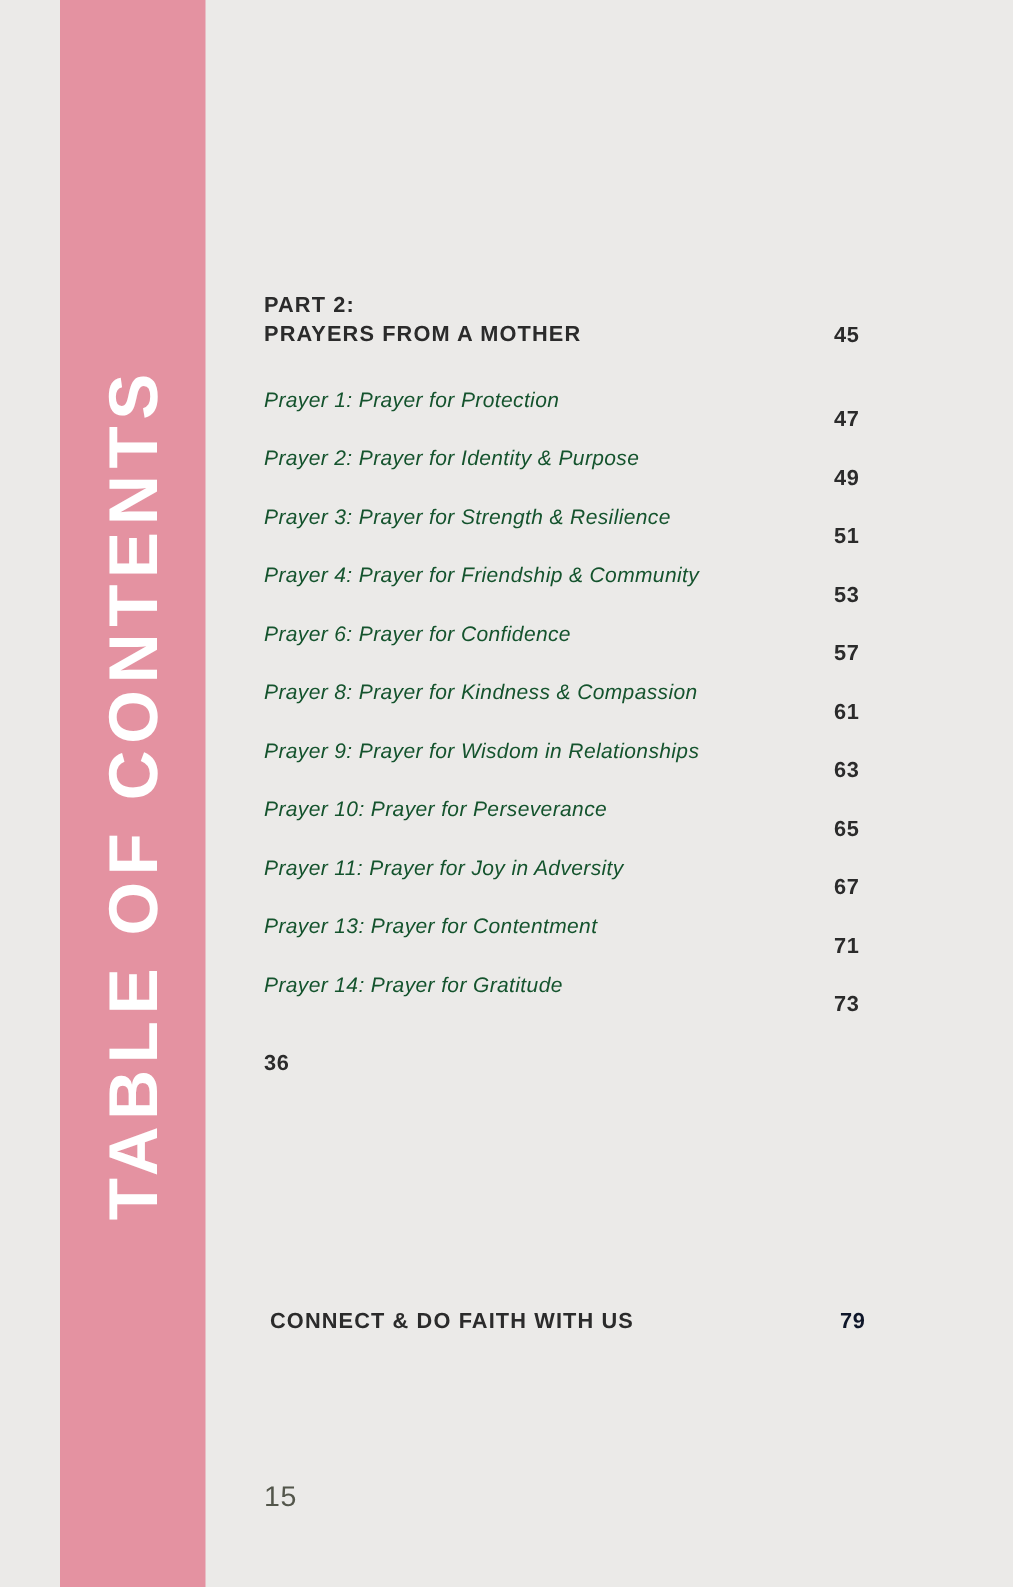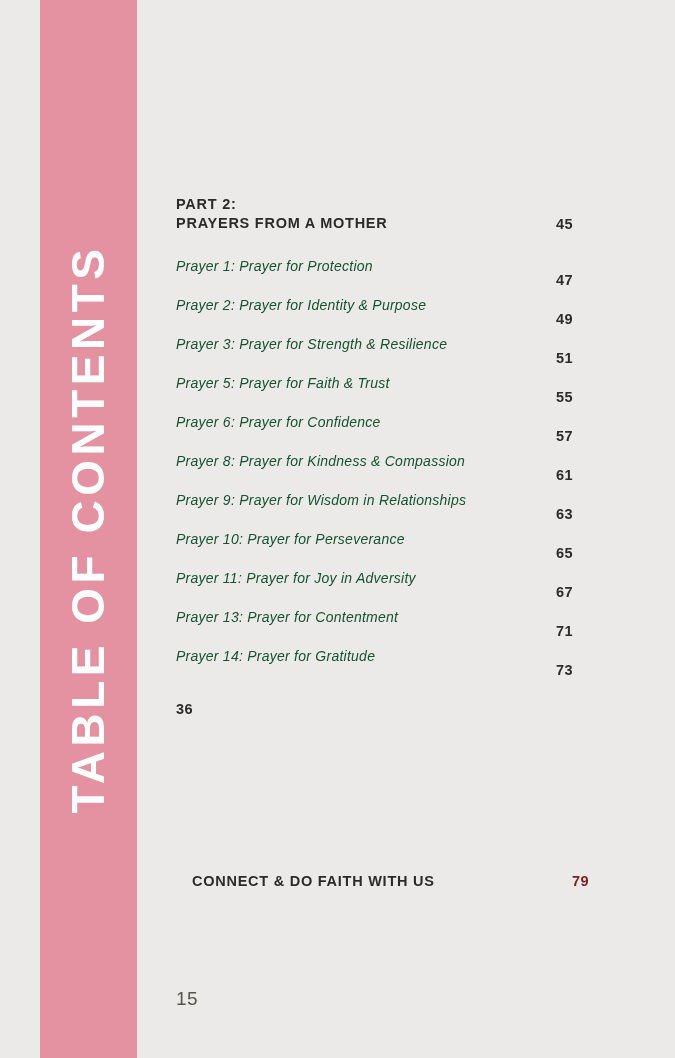--- a/index.html
+++ b/index.html
@@ -119,38 +119,38 @@
     color: #2b2b2b;
     font-size: 14.5px;
     font-weight: 700;
     letter-spacing: 0.4px;
     margin-top: 29px;
   }
 
   
   .footer-row {
     position: absolute;
-    left: 16px;
+    left: 4px;
     top: 873px;
     width: 397px;
     display: flex;
     align-items: flex-end;
     justify-content: space-between;
   }
 
   .footer-row .label {
     color: #2b2b2b;
     font-size: 14.5px;
     font-weight: 700;
     letter-spacing: 0.75px;
     text-transform: uppercase;
   }
 
   .footer-row .page {
-    color: #7f1d1d;
+    color: #0f172a;
     font-size: 14.5px;
     font-weight: 700;
     letter-spacing: 0.4px;
     margin-left: 32px;
   }
 
   
   .folio {
     position: absolute;
     left: 0;
@@ -191,25 +191,25 @@
     <div class="entry">
       <span class="label">Prayer 2: Prayer for Identity &amp; Purpose</span>
       <span class="page">49</span>
     </div>
 
     <div class="entry">
       <span class="label">Prayer 3: Prayer for Strength &amp; Resilience</span>
       <span class="page">51</span>
     </div>
 
-
-    <div class="entry">
-      <span class="label">Prayer 5: Prayer for Faith &amp; Trust</span>
-      <span class="page">55</span>
-    </div>
+    <div class="entry">
+      <span class="label">Prayer 4: Prayer for Friendship &amp; Community</span>
+      <span class="page">53</span>
+    </div>
+
 
     <div class="entry">
       <span class="label">Prayer 6: Prayer for Confidence</span>
       <span class="page">57</span>
     </div>
 
 
     <div class="entry">
       <span class="label">Prayer 8: Prayer for Kindness &amp; Compassion</span>
       <span class="page">61</span>

